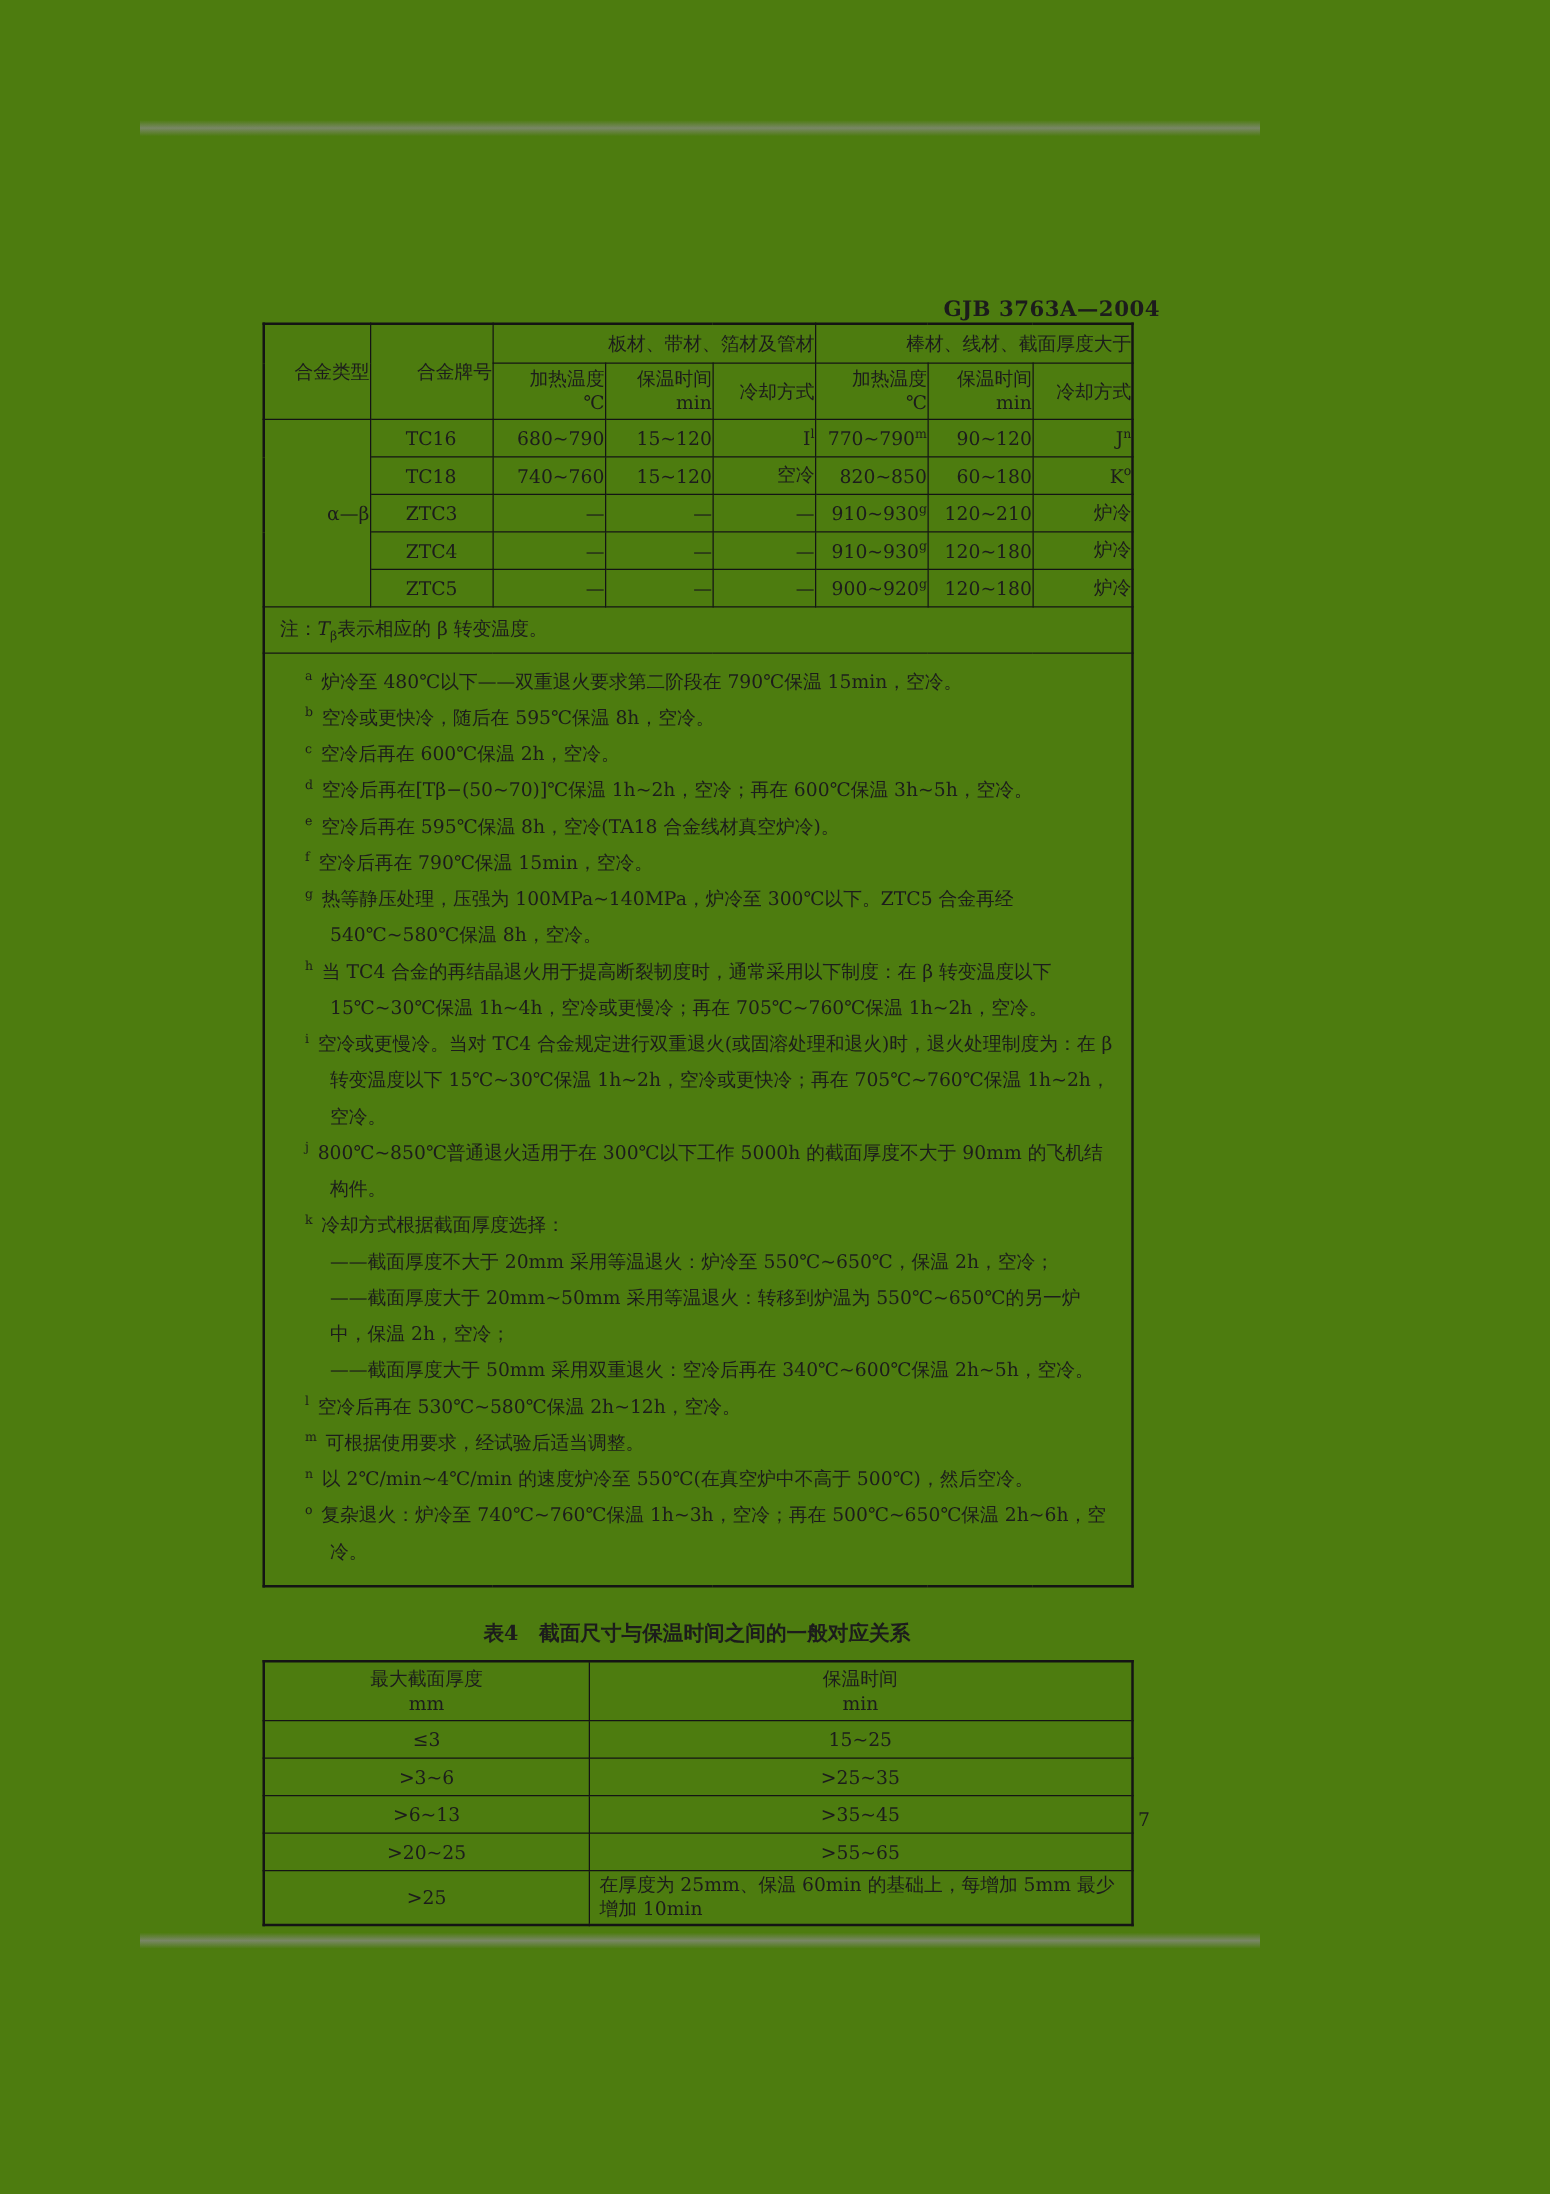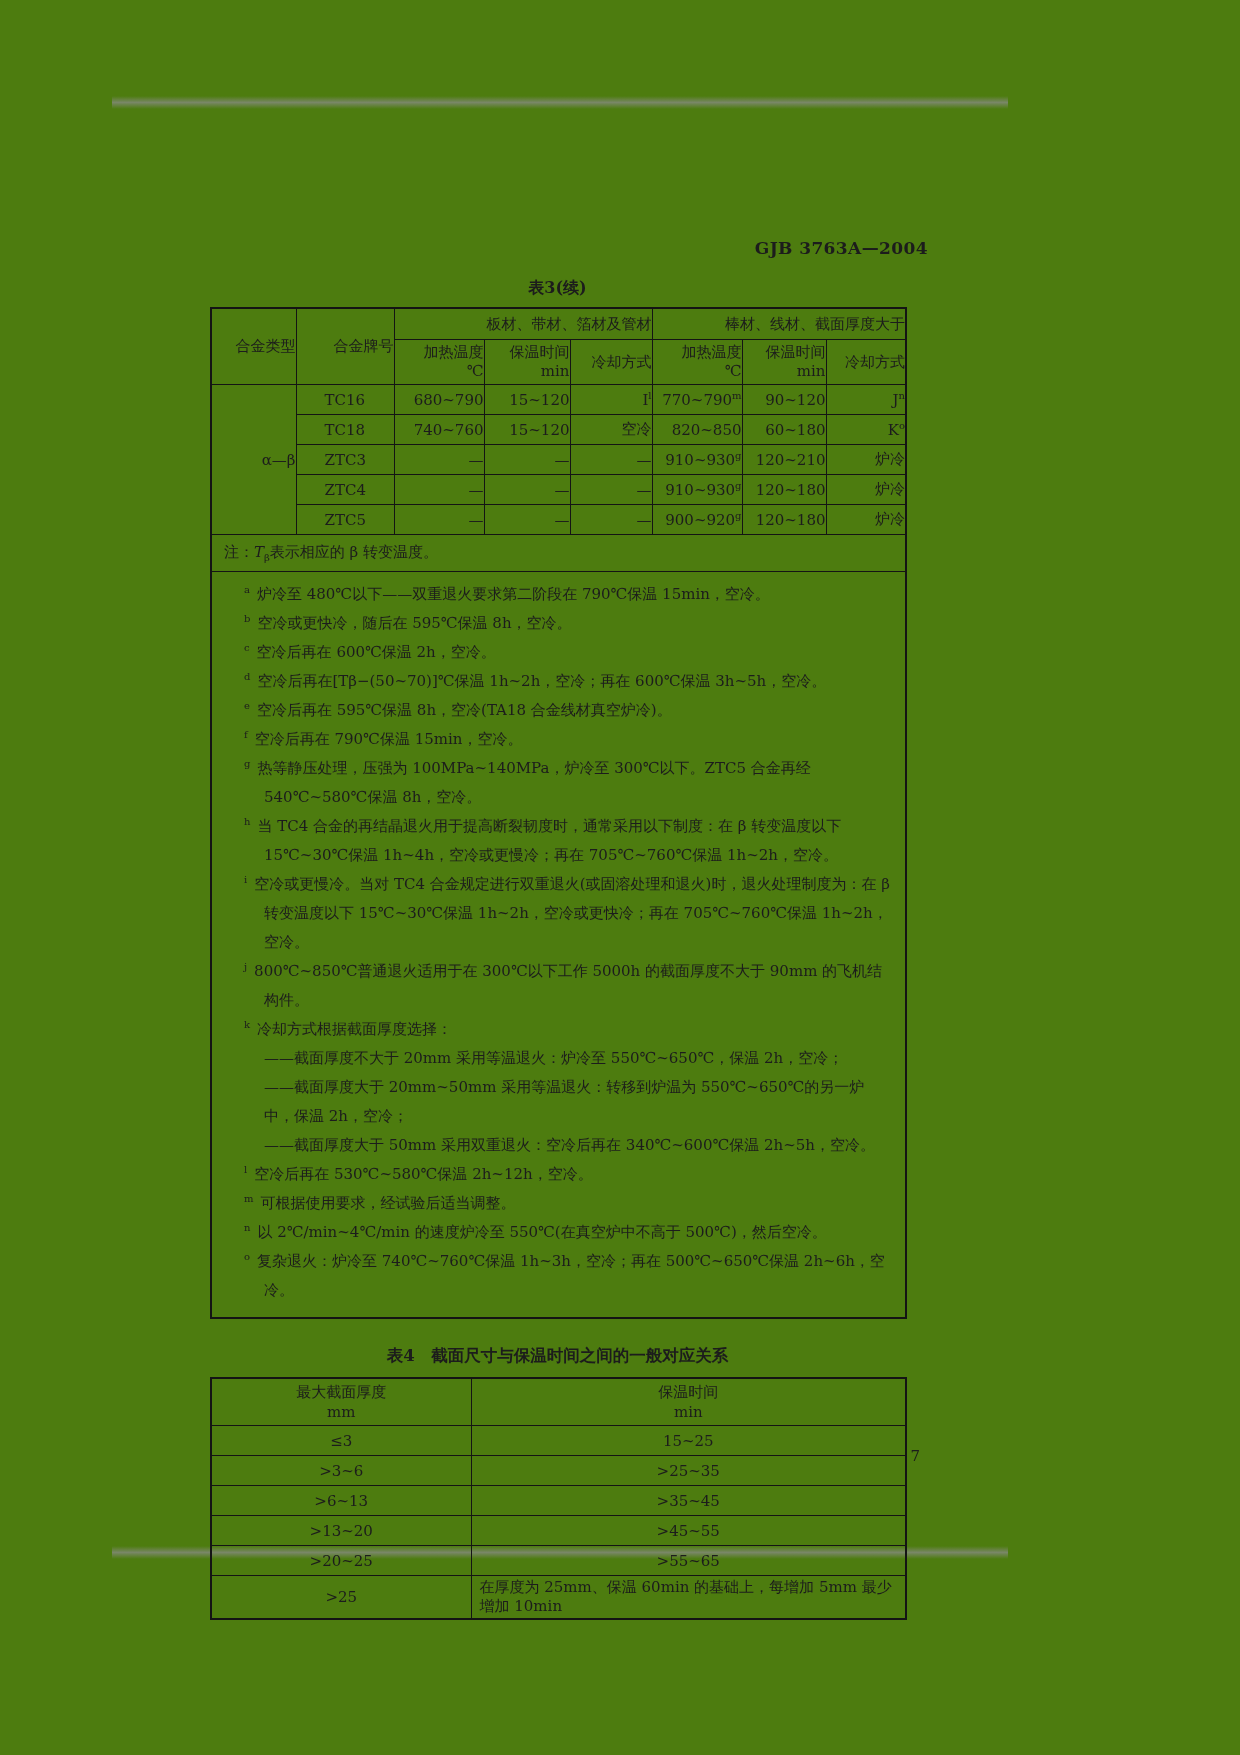--- a/index.html
+++ b/index.html
@@ -45,21 +45,20 @@
 <body>
 
 <div class="page">
   <div class="band band-top"></div>
   <div class="band band-bottom"></div>
 
   <div class="content">
 
     <div class="doc-header">GJB 3763A—2004</div>
 
-    <div class="t3-title">表3(续)</div>
 
     <table class="t3">
       <colgroup>
         <col style="width:85px">
           <col style="width:98px">
           <col style="width:90px">
           <col style="width:86px">
         <col style="width:82px">
           <col style="width:90px">
           <col style="width:84px">
@@ -195,24 +194,20 @@
       </tr>
       <tr>
         <td>&gt;3~6</td>
         <td>&gt;25~35</td>
       </tr>
       <tr>
         <td>&gt;6~13</td>
         <td>&gt;35~45</td>
       </tr>
       <tr>
-        <td>&gt;13~20</td>
-        <td>&gt;45~55</td>
-      </tr>
-      <tr>
         <td>&gt;20~25</td>
         <td>&gt;55~65</td>
       </tr>
       <tr>
         <td>&gt;25</td>
         <td class="longcell">在厚度为 25mm、保温 60min 的基础上，每增加 5mm 最少增加 10min</td>
       </tr>
     </tbody>
       </table>
 

